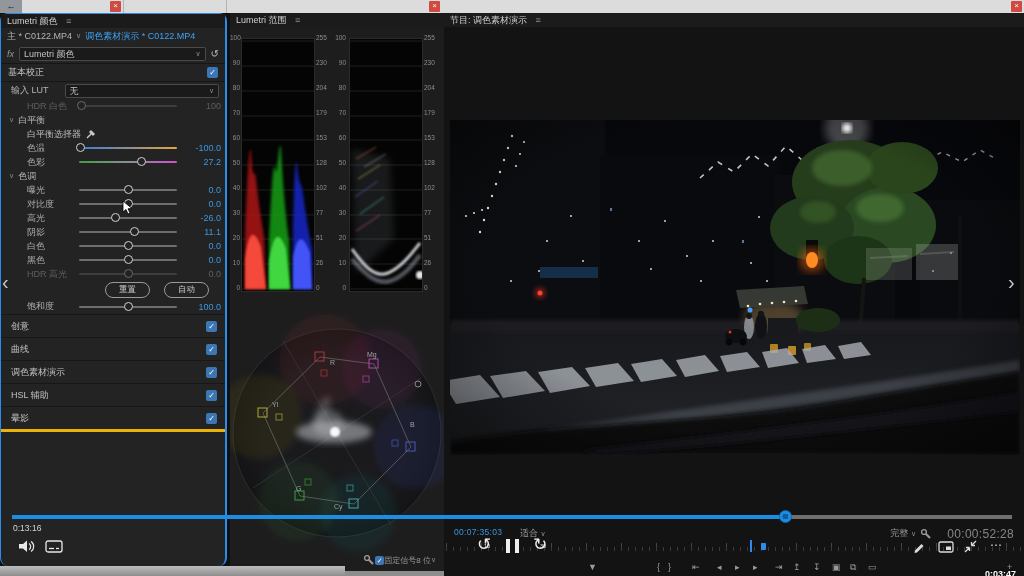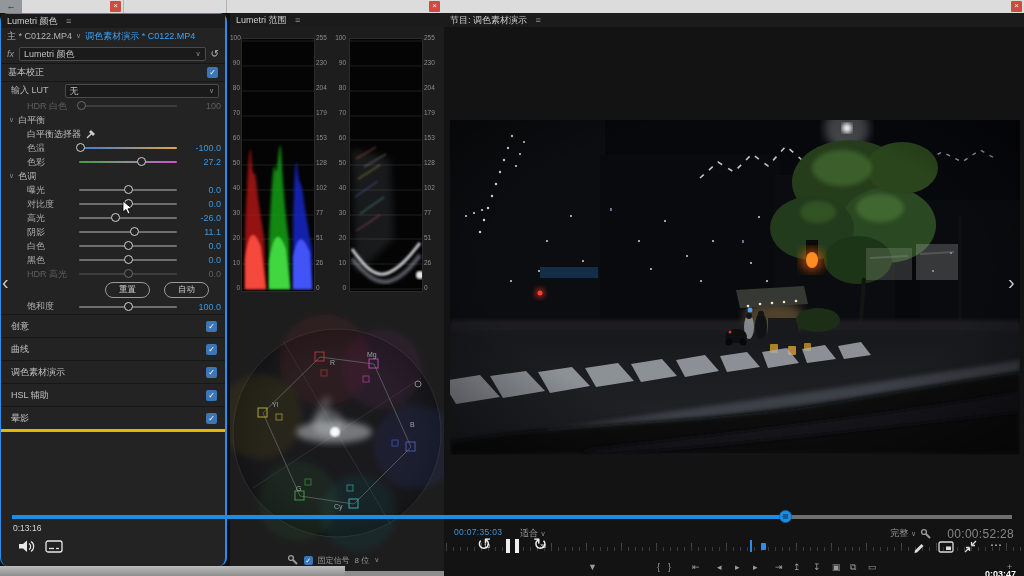--- a/index.html
+++ b/index.html
@@ -48,21 +48,21 @@
       text-align:center;margin-left:auto;}
   .cbsmall{width:9px;height:9px;line-height:9px;font-size:7px;margin-left:0;}
   
   .sp{position:absolute;left:230px;top:13px;width:214px;height:559px;background:#1d1d1e;color:#999;font-size:9px;}
   .ticks{position:absolute;display:flex;flex-direction:column;justify-content:space-between;
          font-size:6.5px;color:#8d8d8d;height:256px;top:22px;}
   .ticks span{display:block;line-height:6px;}
   .tr{text-align:right;} .tl{text-align:left;}
   .scopebox{position:absolute;top:25px;width:72px;height:252px;background:#040404;border:1px solid #2a2a2b;}
   .spfoot{position:absolute;bottom:5px;left:0;right:0;height:14px;display:flex;align-items:center;
-          justify-content:center;gap:5px;padding-right:8px;font-size:8px;color:#9a9a9a;}
+          justify-content:flex-end;padding-right:8px;font-size:8px;color:#9a9a9a;}
   
   .pp{position:absolute;left:444px;top:13px;width:580px;height:563px;background:#131314;color:#b5b5b5;font-size:9px;}
   .tcrow{position:absolute;left:0;right:0;top:514px;height:13px;}
   .tc-cur{position:absolute;left:10px;color:#3a97e0;font-size:8.5px;letter-spacing:.3px;}
   .fit{position:absolute;left:76px;color:#9a9a9a;}
   .quality{position:absolute;right:108px;color:#9a9a9a;}
   .tc-dur{position:absolute;right:10px;color:#868686;font-size:12px;letter-spacing:.3px;}
   .ruler{position:absolute;left:2px;right:2px;top:528px;height:10px;
          background:repeating-linear-gradient(90deg,#3a3a3c 0 1px,transparent 1px 7px) left bottom/100% 4px no-repeat,
                     repeating-linear-gradient(90deg,#444446 0 1px,transparent 1px 35px) left bottom/100% 8px no-repeat;}

